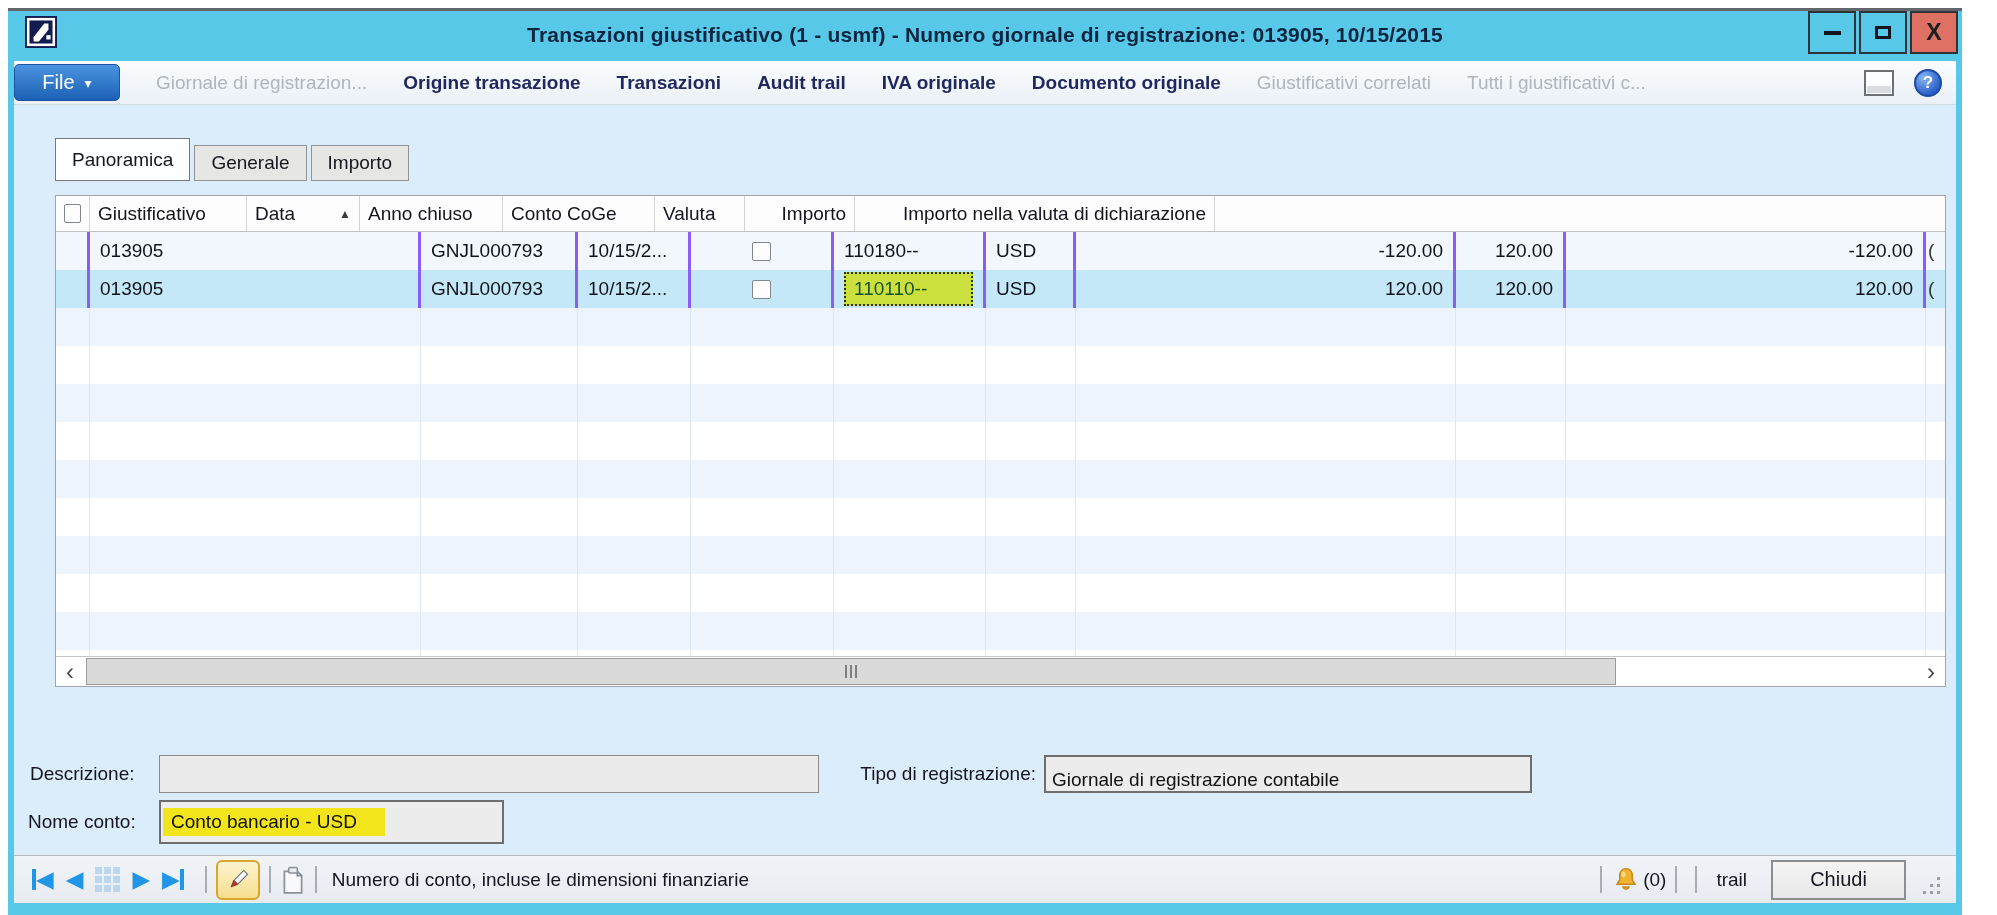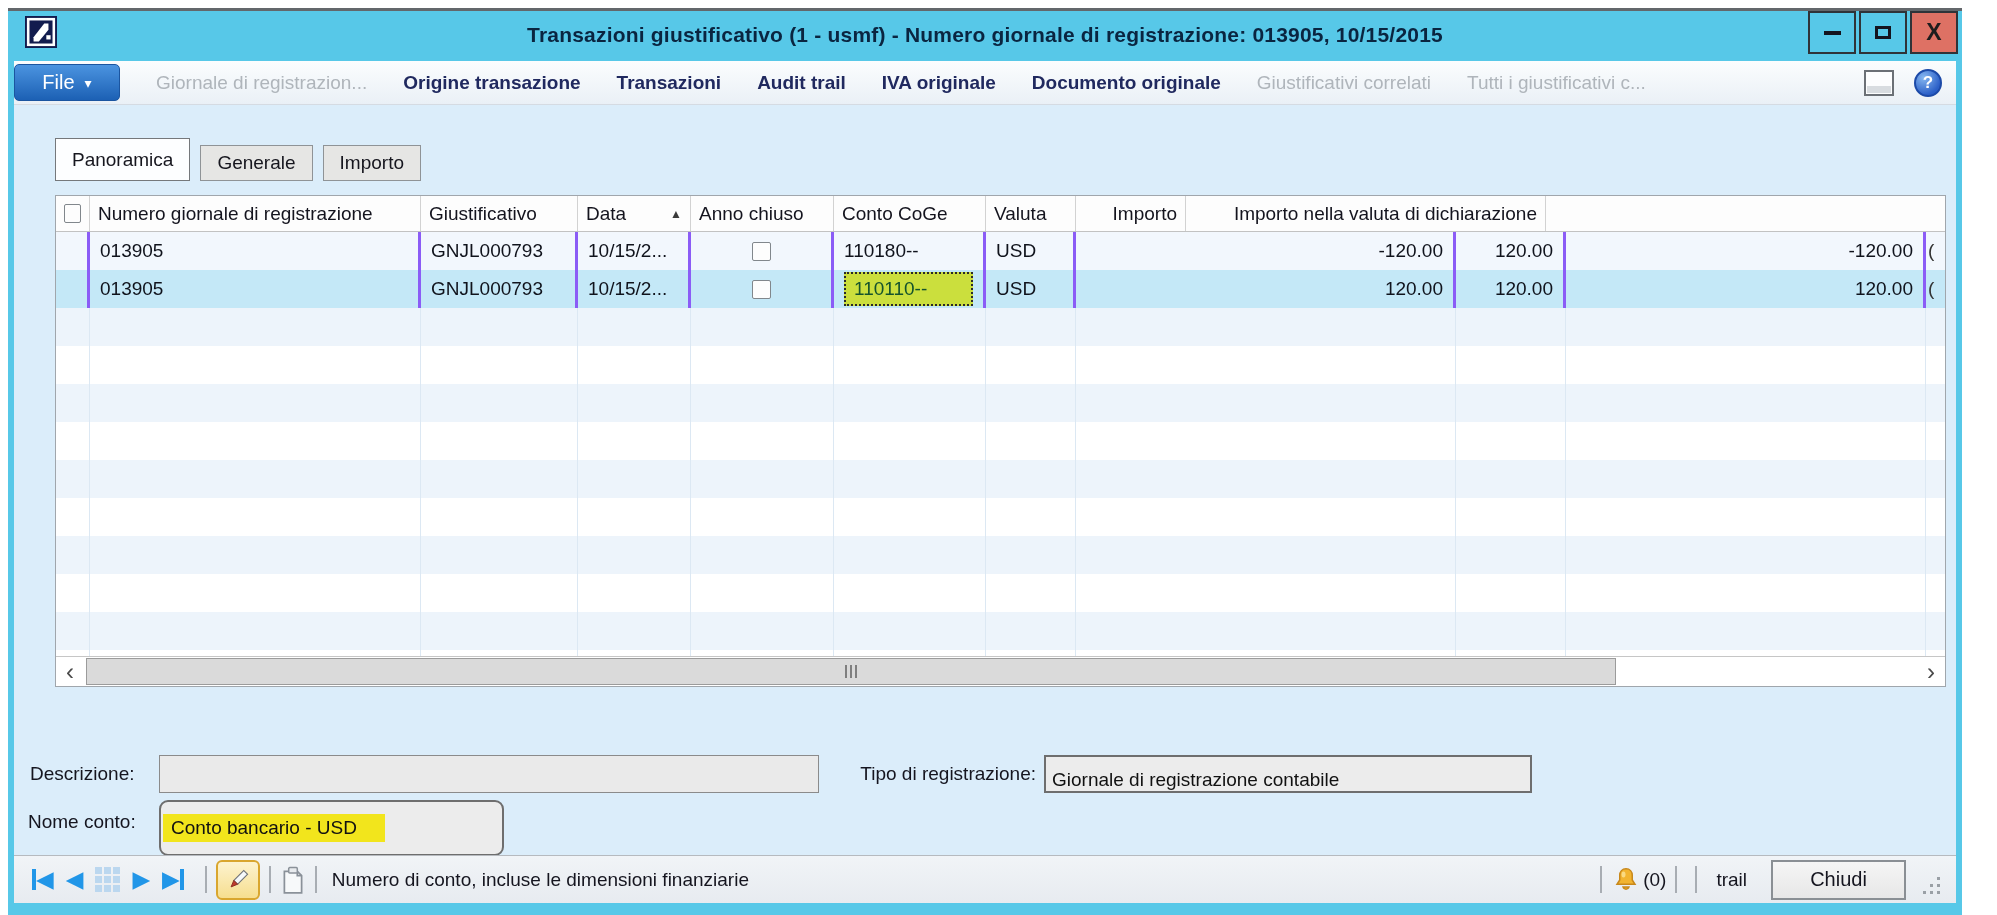--- a/index.html
+++ b/index.html
@@ -42,21 +42,21 @@
     border:2px solid #1C4AA8; color:#fff; font-weight:bold; font-size:17px;
     display:flex; align-items:center; justify-content:center; }
 
   
   .content { position:absolute; left:6px; right:6px; top:94px; height:753px;
     background:var(--c-content_bg,#DBEDFA); }
 
   
   .tabs { position:absolute; left:41px; top:33px; height:43px; display:flex; align-items:flex-end; }
   .tab { height:36px; padding:0 16px; display:flex; align-items:center; font-size:19px;
-    color:#16161E; background:#E6E6E4; border:1px solid #8F9396; margin-right:10px; cursor:pointer; }
+    color:#16161E; background:#E6E6E4; border:1px solid #8F9396; margin-right:4px; cursor:pointer; }
   .tab.active { height:43px; background:#FDFEFF; border:1px solid #75787B; z-index:2; }
 
   
   .grid { position:absolute; left:41px; top:90px; width:1891px; background:#fff;
     border:1px solid #A0A6AC; }
   .c0{width:34px;} .c1{width:331px;} .c2{width:157px;} .c3{width:113px;gap:24px;}
   .c4{width:143px;} .c5{width:152px;} .c6{width:90px;} .c7{width:380px;}
   .c8{width:110px;} .c9{width:360px;} .c10{width:19px;}
   .ghead { height:36px; display:flex; background:#FDFDFD; border-bottom:1px solid #C2C2C2; }
   .ghead .gc { display:flex; align-items:center; padding:0 8px; height:100%;
@@ -183,21 +183,20 @@
         <div class="tab active">Panoramica</div>
         <div class="tab">Generale</div>
         <div class="tab">Importo</div>
       </div>
 
       <div class="grid">
         <div class="ghead">
           <div class="gc c0">
               <span class="cb"></span>
             </div>
-          <div class="gc c1">Numero giornale di registrazione</div>
           <div class="gc c2">Giustificativo</div>
           <div class="gc c3">
             <span>Data</span>
             <span class="sort">▲</span>
           </div>
           <div class="gc c4">Anno chiuso</div>
           <div class="gc c5">Conto CoGe</div>
           <div class="gc c6">Valuta</div>
           <div class="gc c8 num">Importo</div>
           <div class="gc c9 num">Importo nella valuta di dichiarazione</div>
@@ -267,21 +266,21 @@
 
       <div class="flabel" style="left:16px; top:658px;">Descrizione:</div>
       <div class="field" style="left:145px; top:650px; width:660px; height:38px;"></div>
 
       <div class="flabel" style="left:830px; top:658px; width:192px; text-align:right;">Tipo di registrazione:</div>
       <div class="field bold-border" style="left:1030px; top:650px; width:488px; height:38px;align-items:flex-end;">
         <span>Giornale di registrazione contabile</span>
       </div>
 
       <div class="flabel" style="left:14px; top:706px;">Nome conto:</div>
-      <div class="field bold-border" style="left:145px; top:695px; width:345px; height:56px;border-radius:9px;">
+      <div class="field bold-border" style="left:145px; top:695px; width:345px; height:44px;">
         <span class="hl-marker">Conto bancario - USD</span>
       </div>
     </div>
 
     <div class="statusbar">
       <span class="navico">
           <span class="vbar"></span>
           <span>◀</span>
         </span>
       <span class="navico">◀</span>

